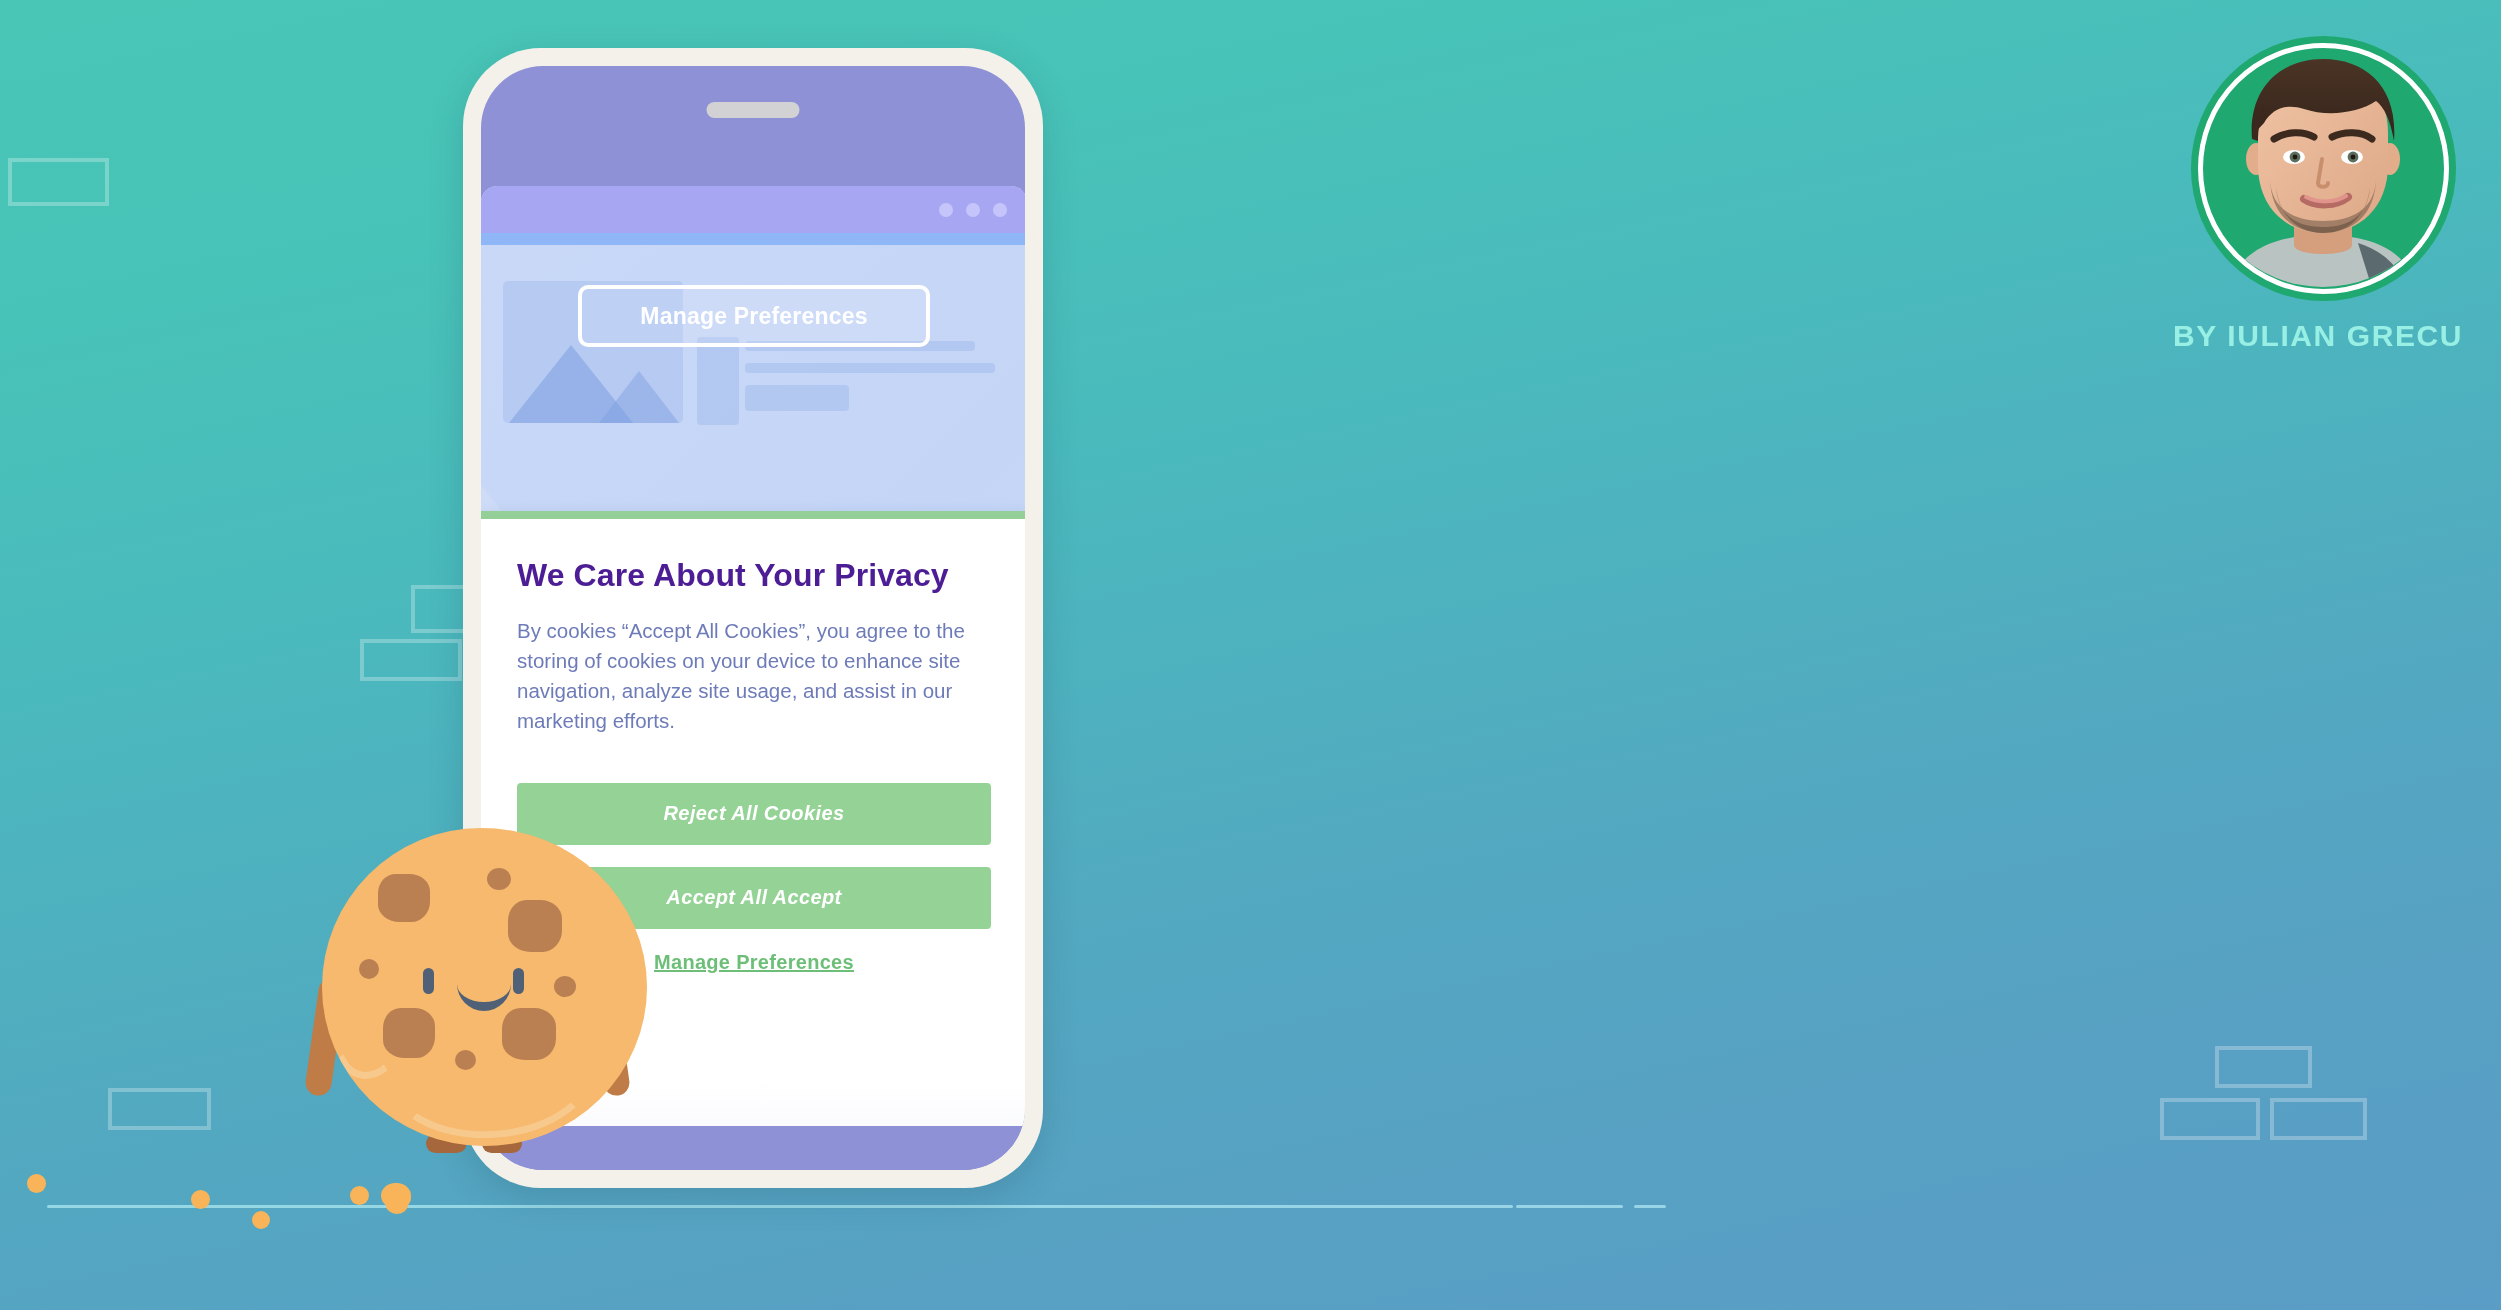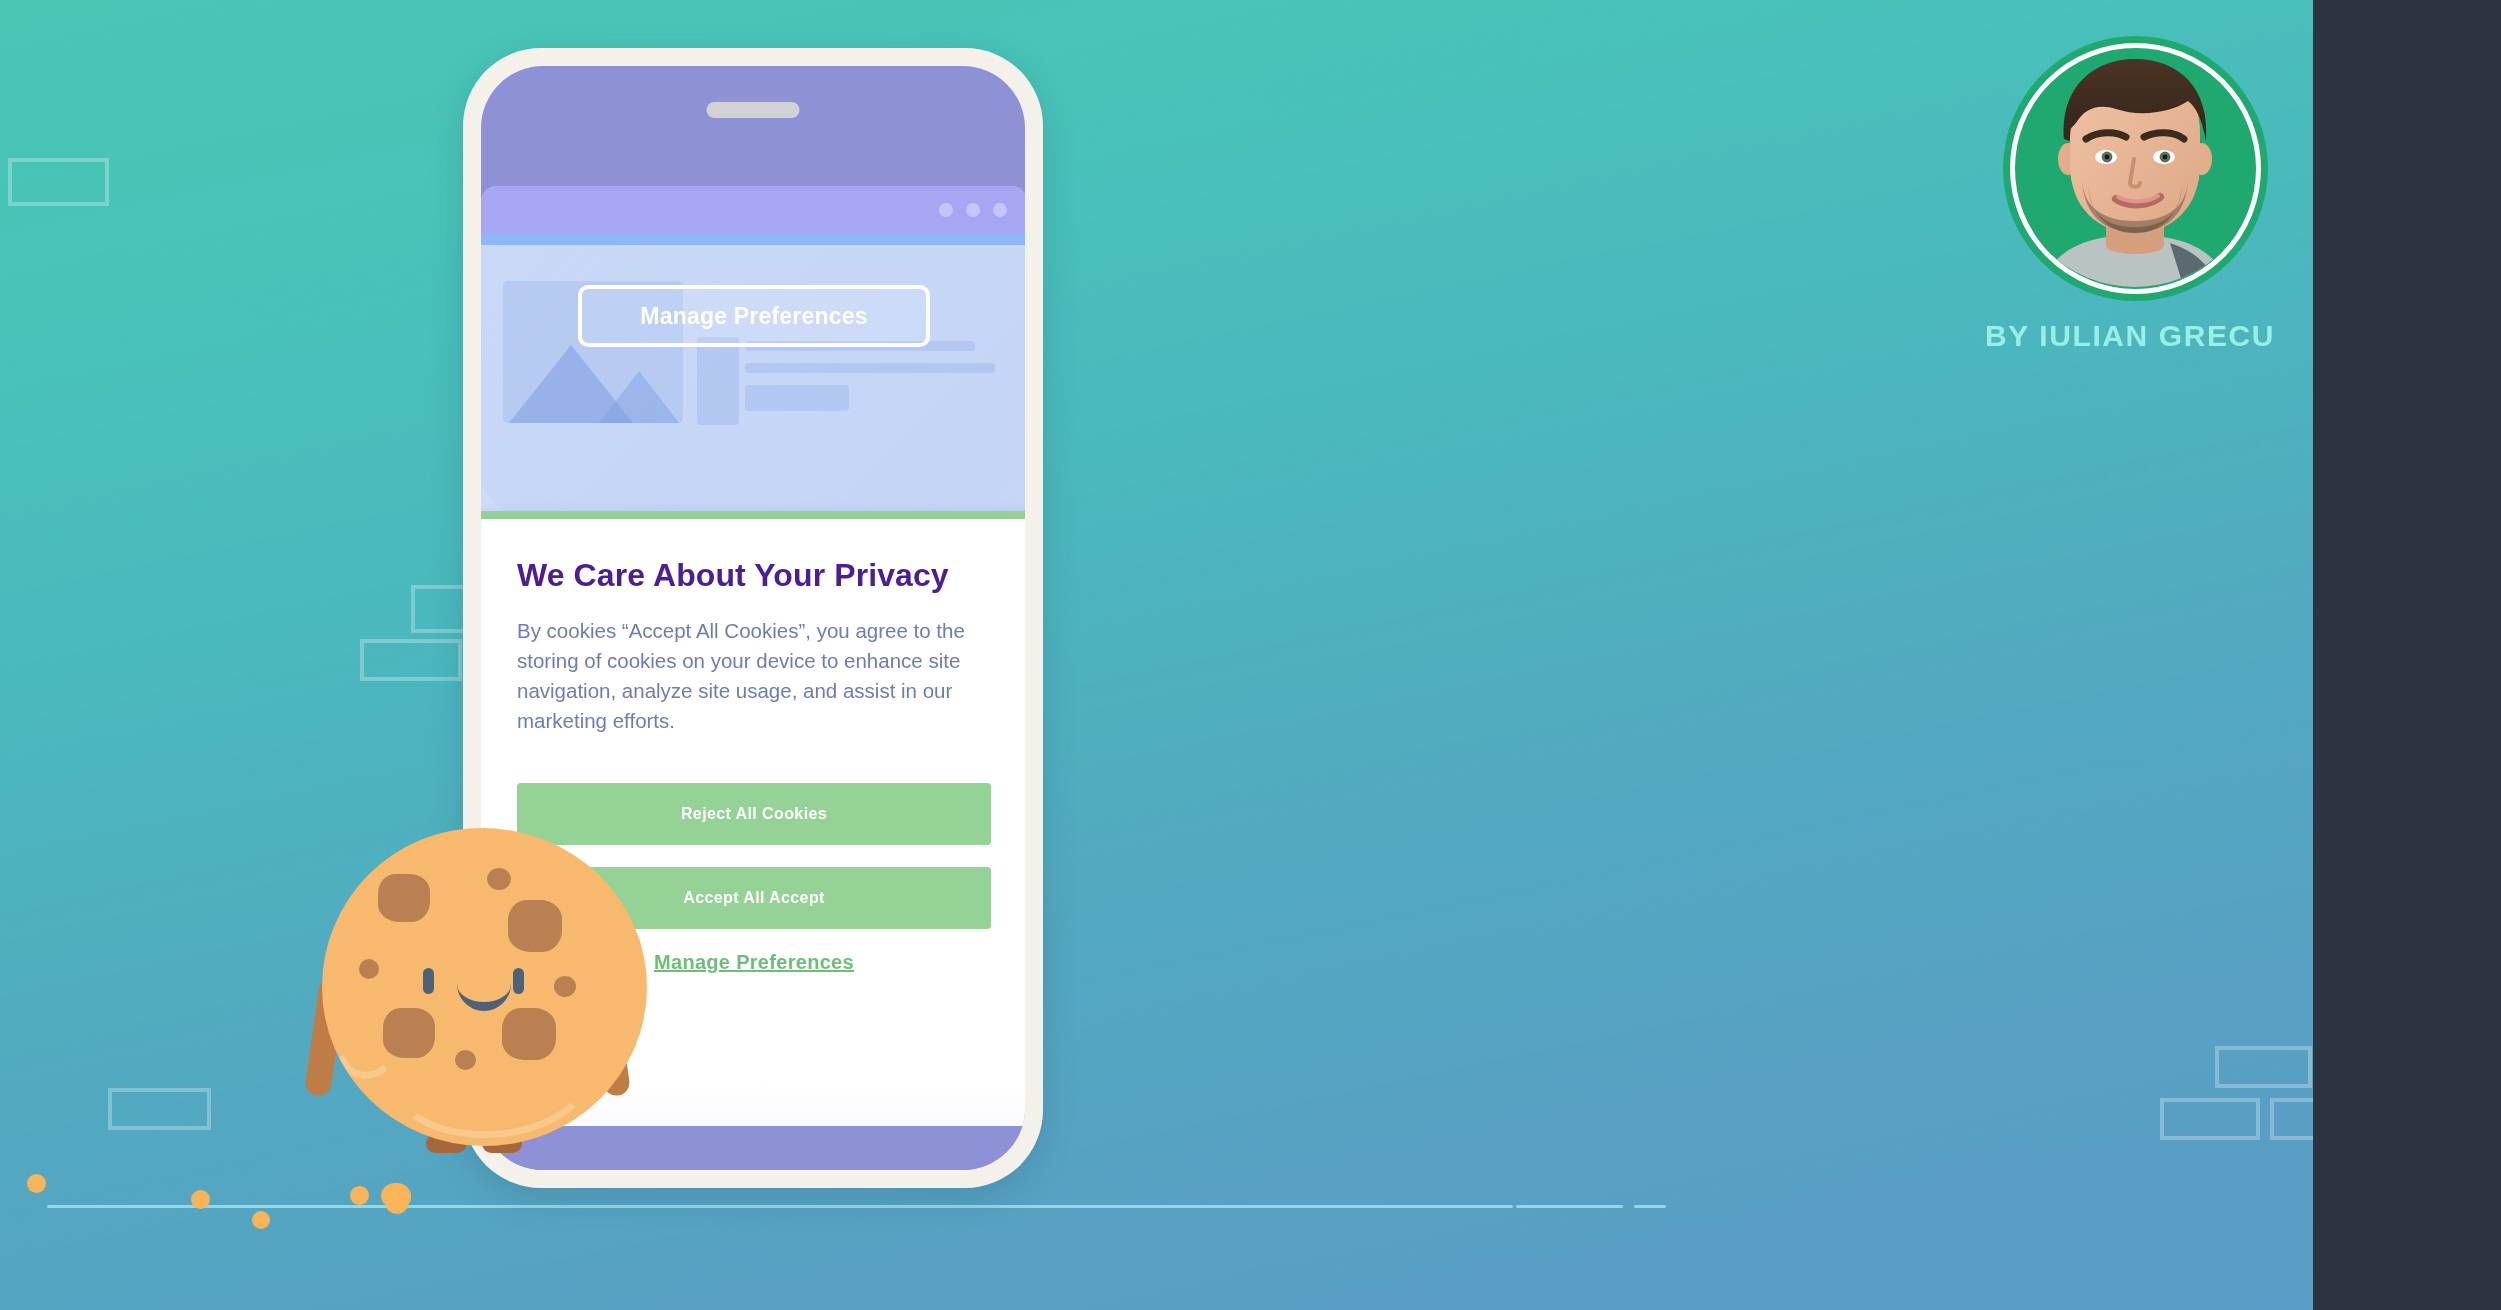--- a/index.html
+++ b/index.html
@@ -4,21 +4,21 @@
 <style>
   html, body {
     margin: 0; padding: 0;
     background: #2e3340;
   }
   body {
     font-family: "Liberation Sans", sans-serif;
   }
   #stage {
     position: relative;
-    width: 2313px;
+    width: 2501px;
     height: 1310px;
     overflow: hidden;
     background: linear-gradient(168deg, #49c6b6 0%, #48c3b8 18%, #4ab9bd 38%, #52a9c0 62%, #58a0c4 82%, #5a9dc6 100%);
   }
 
   
   .deco-rect {
     position: absolute;
     border: 4px solid rgba(255,255,255,0.28);
     box-sizing: border-box;
@@ -181,25 +181,26 @@
     margin: 0 0 46px 0;
   }
   .consent-btn {
     display: flex;
     align-items: center;
     justify-content: center;
     height: 62px;
     background: #94d296;
     border-radius: 4px;
     color: #ffffff;
-    font-size: 16px;
+    font-size: 20px;
     font-weight: 700;
     letter-spacing: .4px;
     margin-bottom: 22px;
     cursor: pointer;
+    font-style: italic;
   }
   #manage-prefs-link {
     display: block;
     text-align: center;
     color: #6dbf78;
     font-size: 20px;
     font-weight: 700;
     text-decoration: underline;
     margin-top: 18px;
     letter-spacing: .3px;

